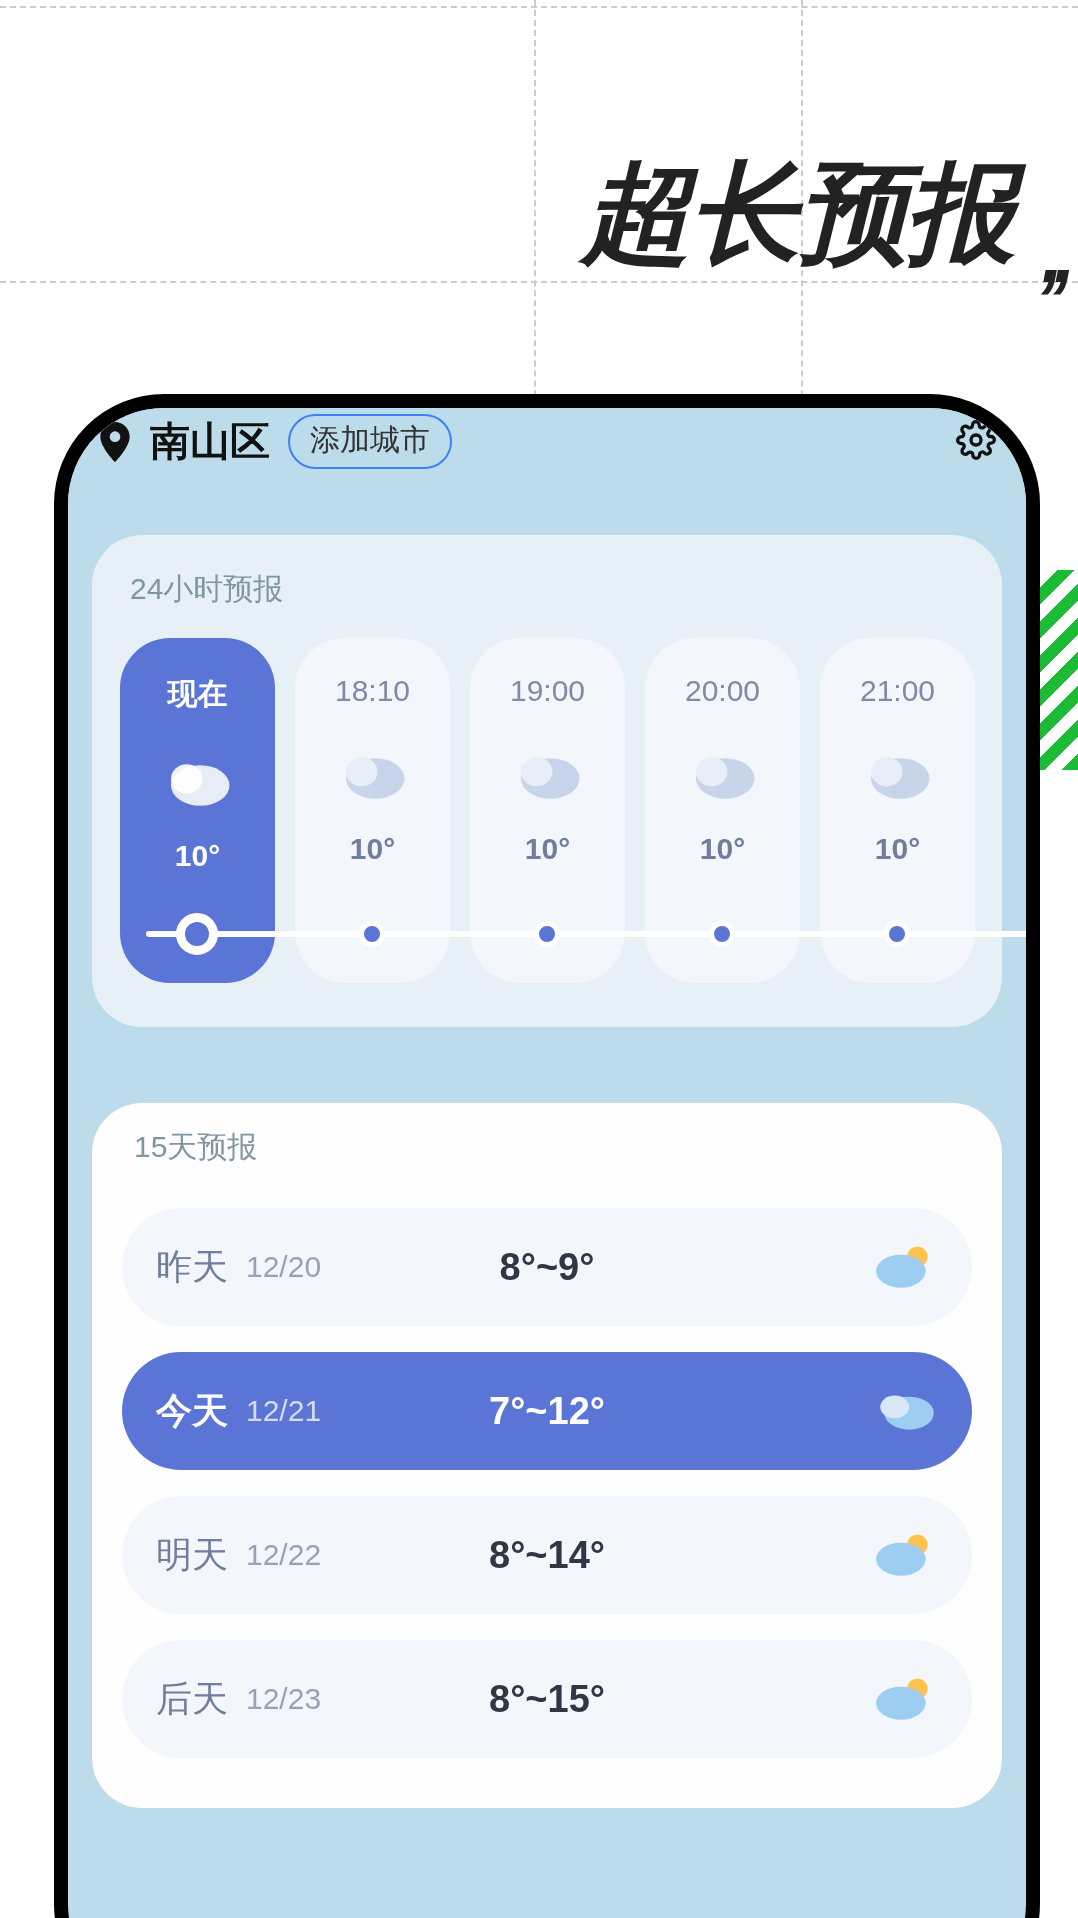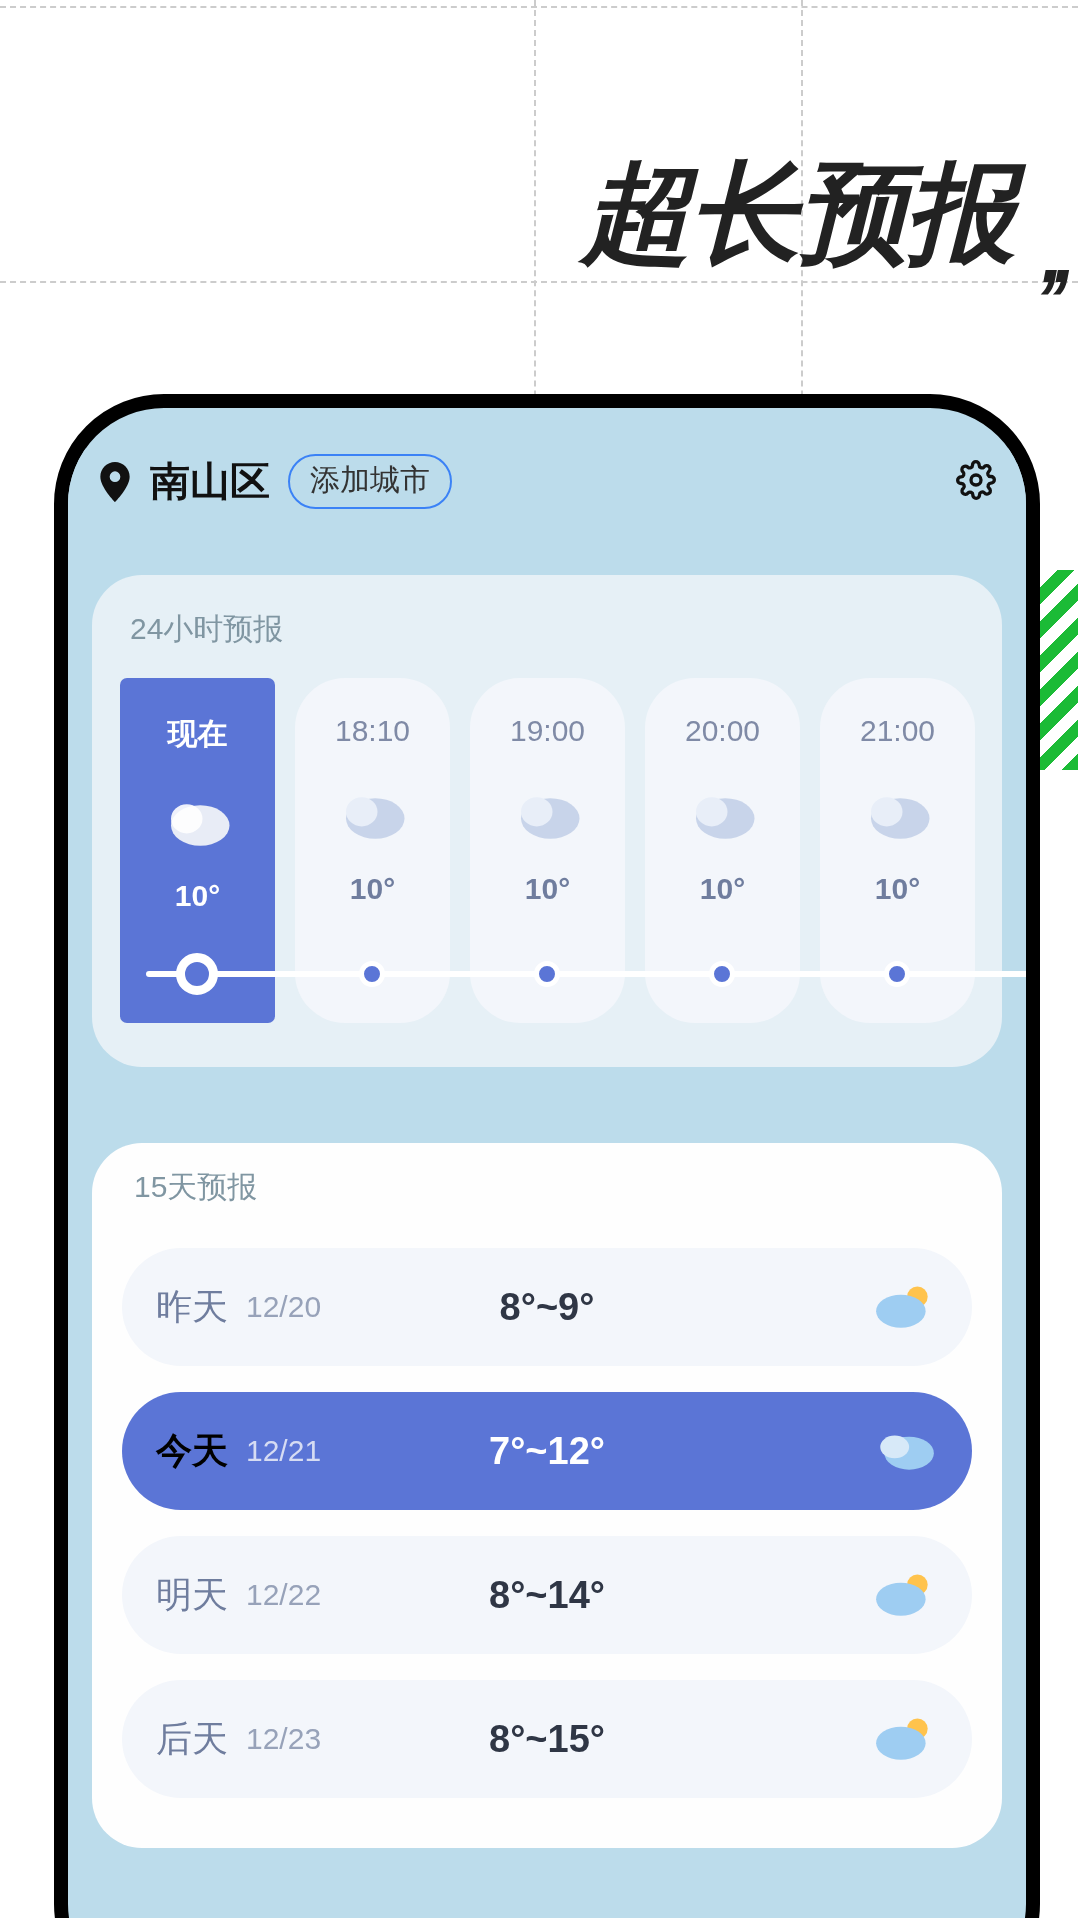--- a/index.html
+++ b/index.html
@@ -60,21 +60,21 @@
       position: absolute;
       top: 394px;
       left: 54px;
       width: 986px;
       border: 14px solid #000;
       border-radius: 110px;
       background: #bcdceb;
       overflow: hidden;
       height: 1620px;
     }
-    .phone-bg { background: #bcdceb; margin-top: 40px; }
+    .phone-bg { background: #bcdceb; }
 
     
     .topbar {
       display: flex;
       align-items: center;
       padding: 6px 30px 16px 30px;
       gap: 18px;
     }
     .loc-pin { display: flex; align-items: center; }
     .location {
@@ -112,21 +112,20 @@
     .hourly-item {
       flex: 0 0 155px;
       border-radius: 50px;
       padding: 36px 0 110px 0;
       text-align: center;
       position: relative;
       background: #f3f6fb;
     }
     .hourly-item.active {
       background: #5b75d6;
-      border-radius: 7px;
     }
     .hour-label {
       font-size: 30px;
       color: #7f8aa6;
       margin-bottom: 36px;
     }
     .hourly-item.active .hour-label { color: #fff; font-weight: 700; }
     .cloud-icon {
       margin: 0 auto 28px;
       display: block;
@@ -186,21 +185,21 @@
       border-radius: 60px;
       background: #f3f6fb;
       margin-bottom: 26px;
     }
     .daily-row.active { background: #5b75d6; }
     .day-name {
       font-size: 36px;
       color: #6f7d9e;
       margin-right: 18px;
     }
-    .daily-row.active .day-name { color: #000000; font-weight: 700; }
+    .daily-row.active .day-name { color: #ffffff; font-weight: 700; }
     .day-date {
       font-size: 30px;
       color: #97a2b9;
     }
     .daily-row.active .day-date { color: #d6dcf3; }
     .day-temp {
       margin-left: auto;
       margin-right: auto;
       font-size: 38px;
       font-weight: 700;

